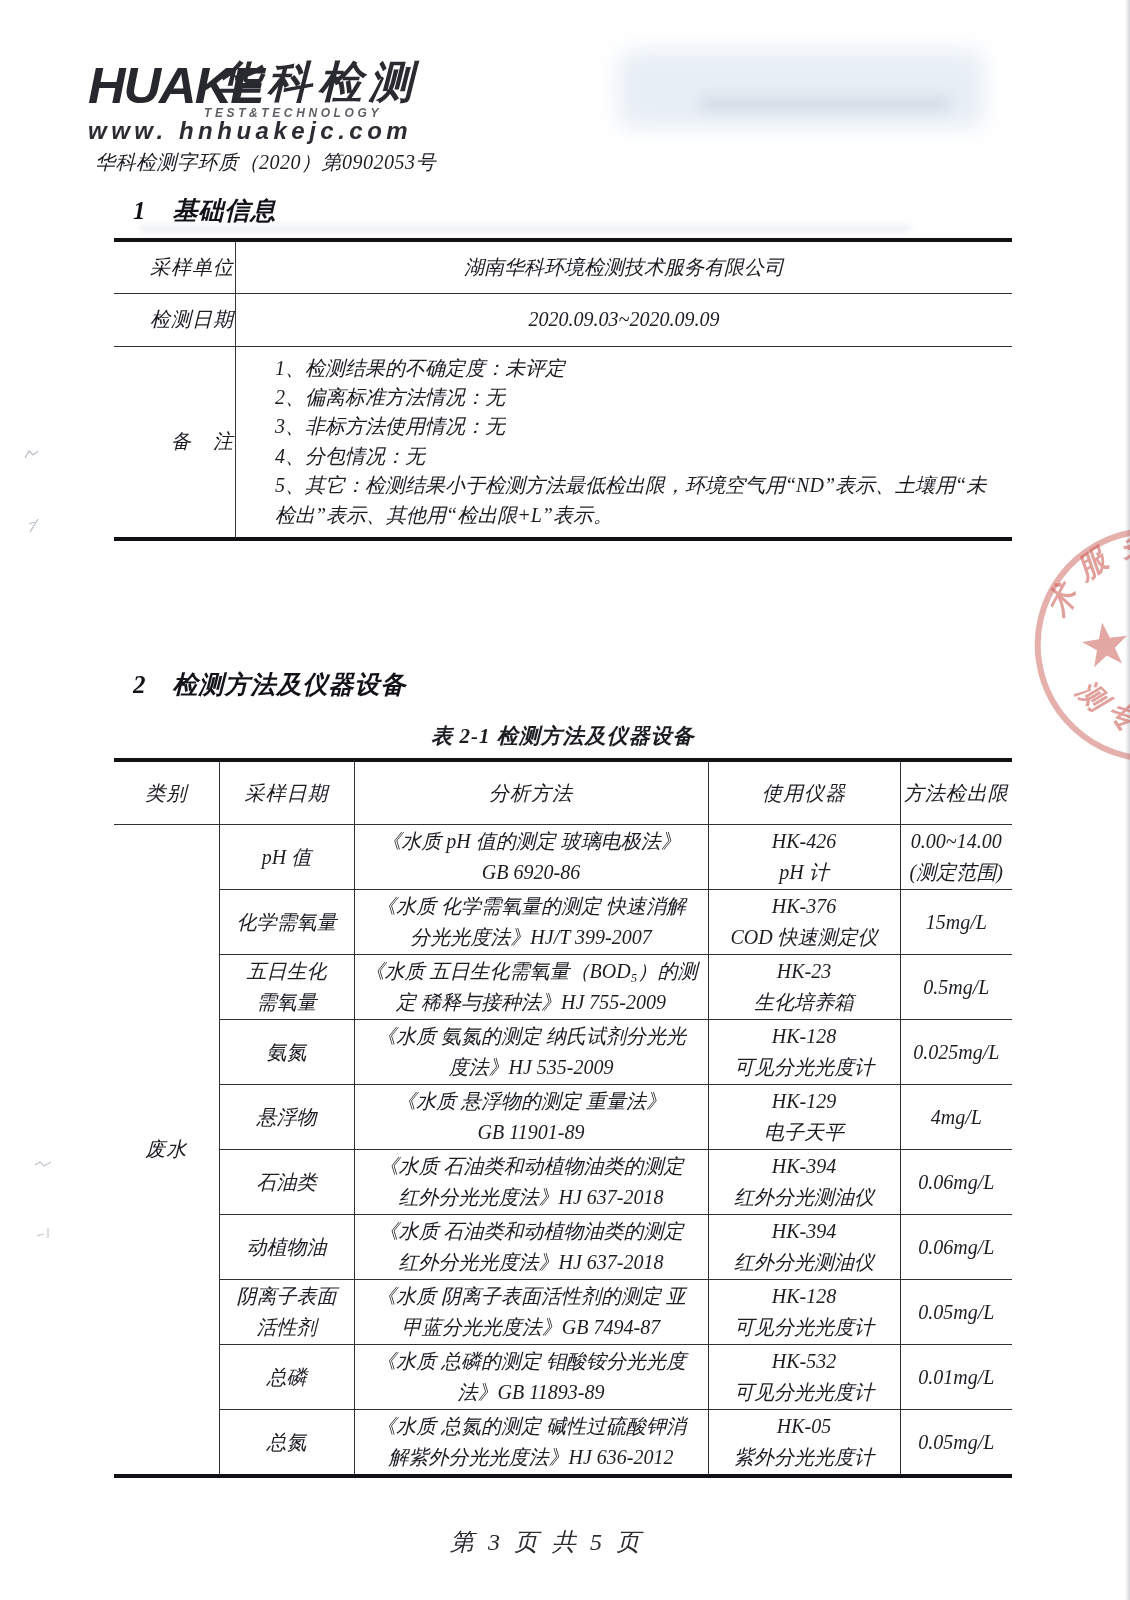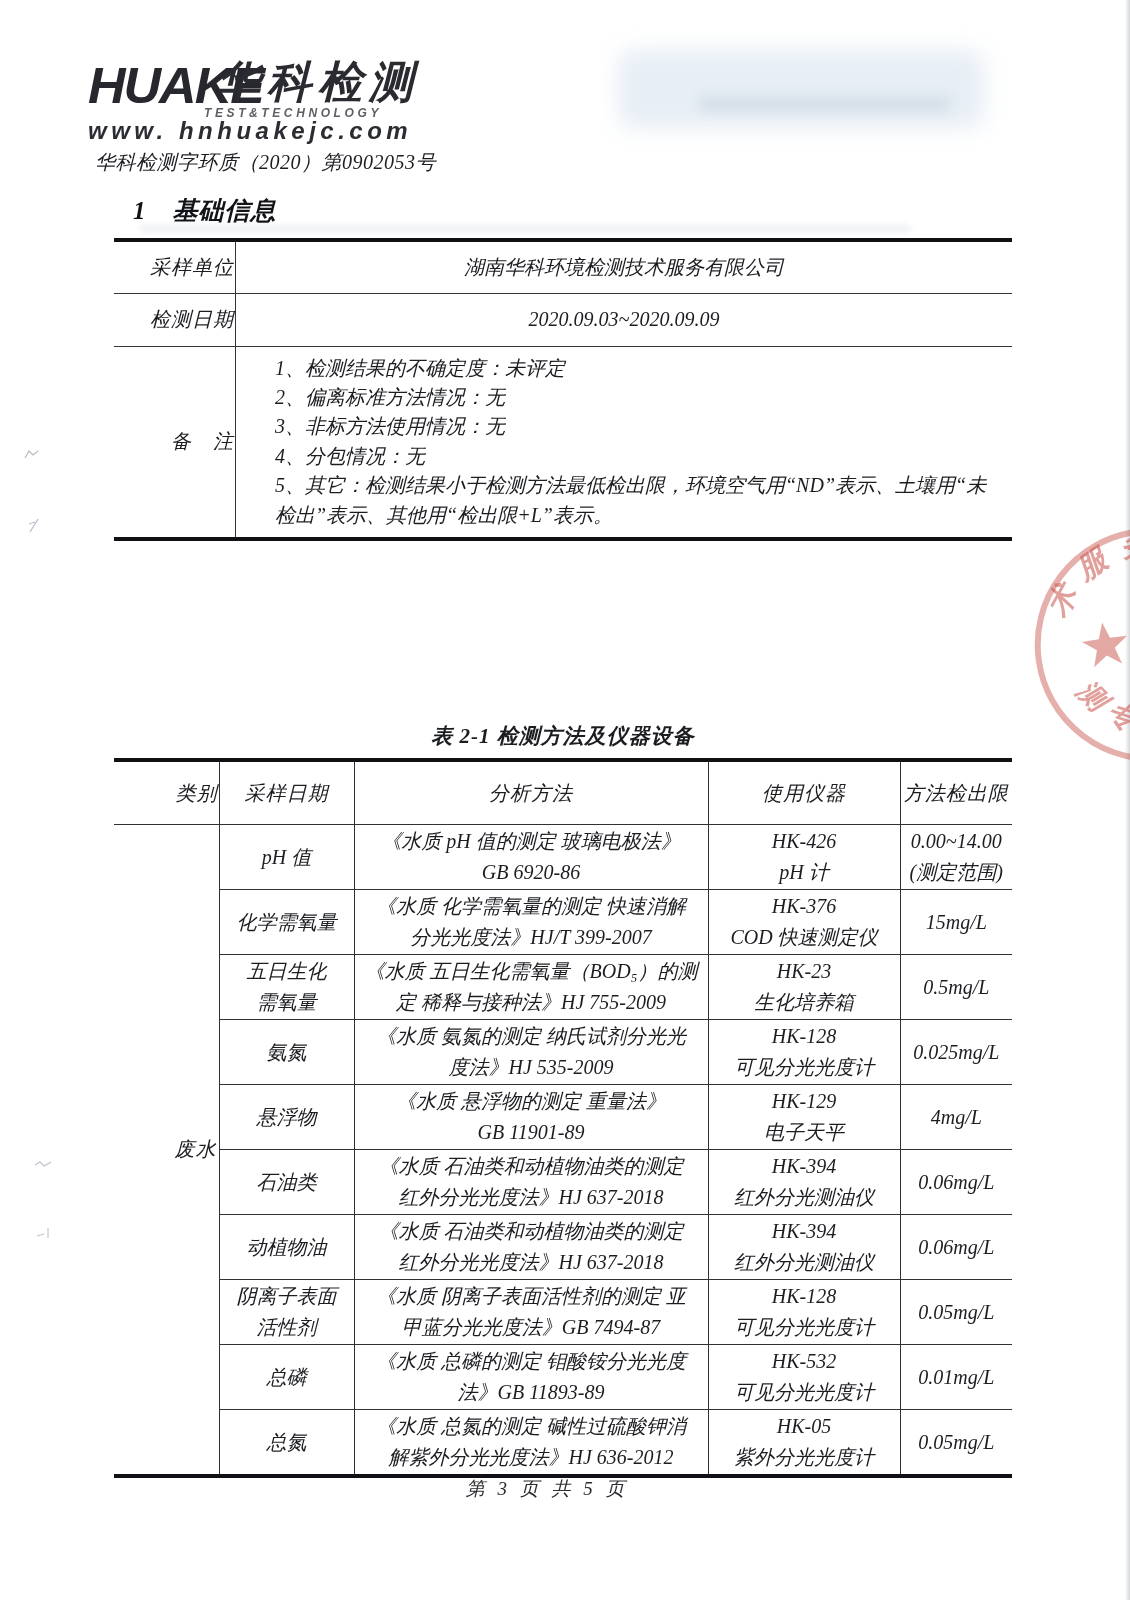--- a/index.html
+++ b/index.html
@@ -59,30 +59,30 @@
   #t1 tr.r0{height:53px;} #t1 tr.r1{height:51px;} #t1 tr.r2{height:49px;} #t1 tr.r3{height:53px;}
   #t1 td.notes{ padding:7px 10px 7px 16px; }
   .note-line{ line-height:29.4px; font-size:20px;margin-left:23px; }
 
   #t2{
     position:absolute; left:114px; top:758px; width:898px;
     border-top:4px solid #101114; border-bottom:4px solid #101114;
   }
   #t2 th,#t2 td{ border:1.4px solid #2f3136; font-size:20px; font-weight:normal; text-align:center; vertical-align:middle; }
   #t2 th{ border-top:none; height:60px; letter-spacing:1px; }
-  #t2 th:first-child, #t2 td.cat{ border-left:none;text-align:right; }
+  #t2 th:first-child, #t2 td.cat{ border-left:none; }
   #t2 th:last-child, #t2 td:last-child{ border-right:none; }
   #t2 tbody tr{ height:65px; }
   #t2 td.ml{ white-space:pre-line; line-height:31px; padding:1px 2px; }
   #t2 td.cat{ border-bottom:none; letter-spacing:1px; }
 
   
   #page-footer{
-    left:0; top:1476px; width:1094px; text-align:center;
-    font-size:19px; letter-spacing:4px; color:#2a2c30;
+    left:0; top:1526px; width:1094px; text-align:center;
+    font-size:24px; letter-spacing:4px; color:#2a2c30;
   }
 
   
   #stamp{ left:1024px; top:518px; width:252px; height:258px; transform:rotate(-8deg); opacity:.85; }
 
   
   .ghost1{ left:618px; top:50px; width:366px; height:78px; background:rgba(198,214,230,.42); filter:blur(11px); border-radius:14px; }
   .ghost2{ left:700px; top:96px; width:250px; height:16px; background:rgba(186,199,214,.38); filter:blur(6px); }
   .ghost3{ left:140px; top:225px; width:770px; height:7px; background:rgba(172,182,196,.22); filter:blur(3px); }
   #scan-edge{ right:0; top:0; width:5px; height:1600px; background:linear-gradient(to left,#b4b8bd,rgba(185,190,195,0)); opacity:.6; }
@@ -139,20 +139,23 @@
             <div class="note-line">1、检测结果的不确定度：未评定</div>
             <div class="note-line">2、偏离标准方法情况：无</div>
             <div class="note-line">3、非标方法使用情况：无</div>
             <div class="note-line">4、分包情况：无</div>
             <div class="note-line">5、其它：检测结果小于检测方法最低检出限，环境空气用“ND”表示、土壤用“未检出”表示、其他用“检出限+L”表示。</div>
           </td>
         </tr>
       </tbody>
   </table>
 
+  <div class="abs sec-heading" id="heading-2">
+    <span class="hnum">2</span><span>检测方法及仪器设备</span>
+  </div>
   <div class="abs" id="table2-caption">表 2-1 检测方法及仪器设备</div>
 
   <table class="abs" id="t2">
     <colgroup>
       <col style="width:105px">
         <col style="width:135px">
         <col style="width:354px">
         <col style="width:192px">
         <col style="width:112px">
     </colgroup>

